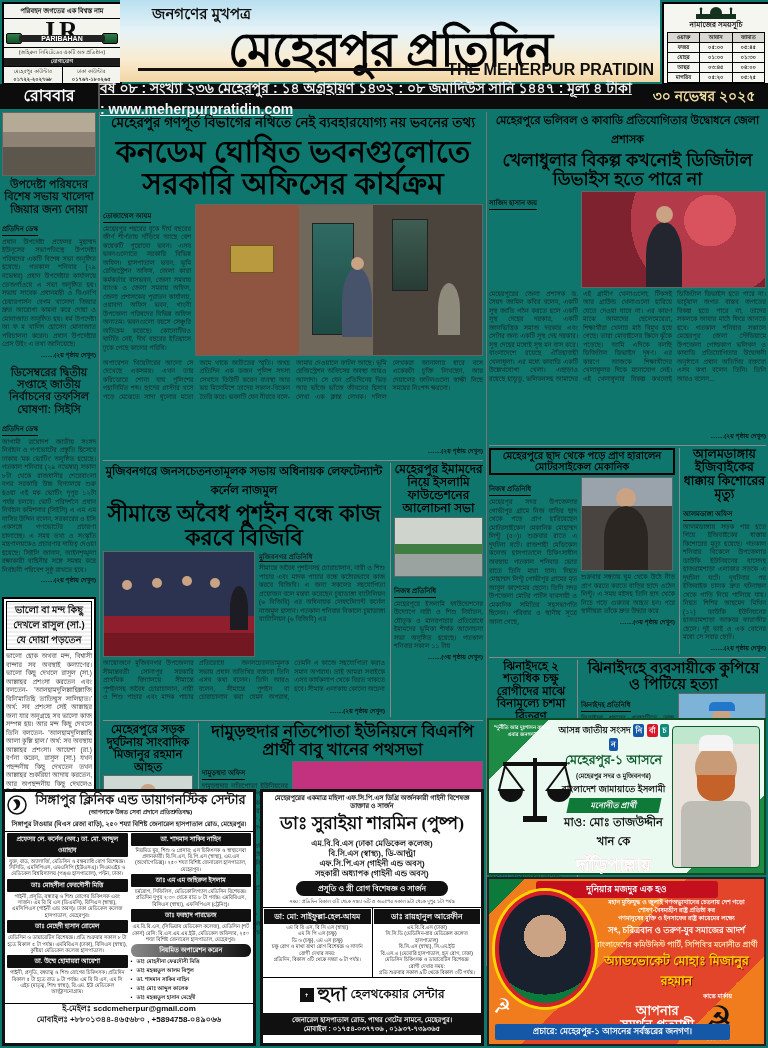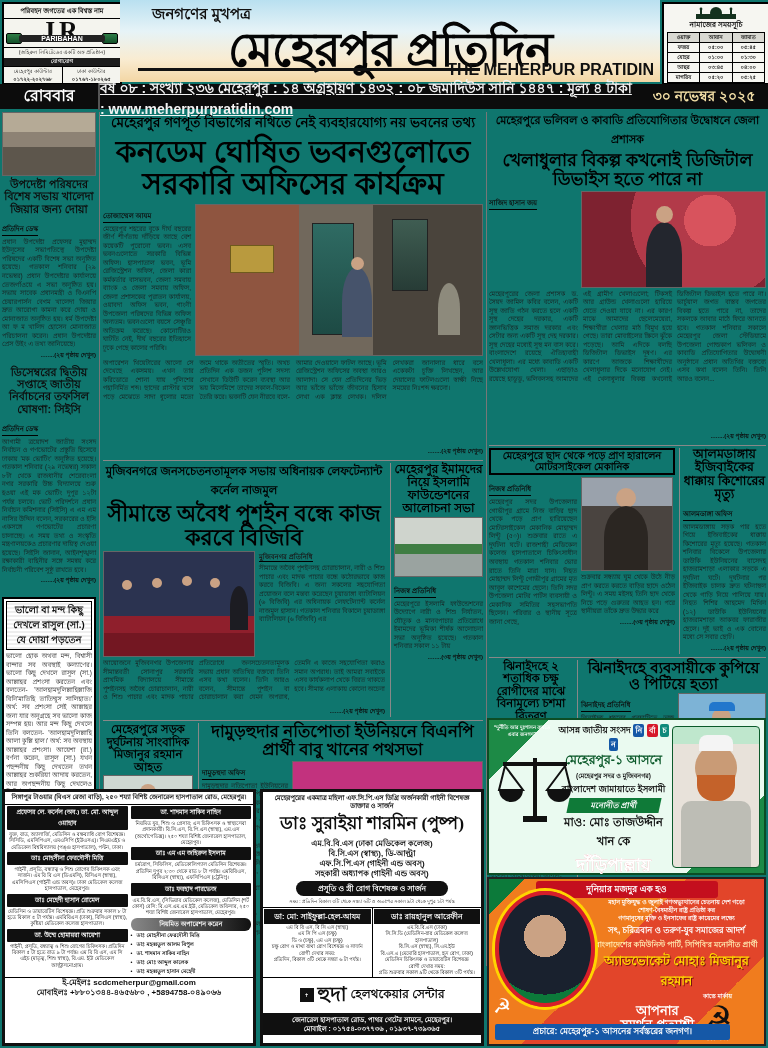--- a/index.html
+++ b/index.html
@@ -450,20 +450,30 @@
           <div class="cpb-small" style="font-weight:900;">ভোট দিন</div>
         </div>
       </div>
     </div>
     <div class="cpb-photo"></div>
     <div style="position:absolute;left:4px;bottom:26px;font-size:20px;color:#fff;">☭</div>
     <div class="cpb-foot">প্রচারে: মেহেরপুর-১ আসনের সর্বস্তরের জনগণ।</div>
   </div>
 
   <div class="abs clinic">
+    <div style="display:flex;align-items:center;gap:3px;padding:1px 2px;">
+      <svg width="20" height="20" viewBox="0 0 20 20">
+        <circle cx="10" cy="10" r="9" fill="none" stroke="#111" stroke-width="1.5"></circle>
+        <path d="M6 5 C11 3 14 6 13 10 C12 14 8 16 6 15 C9 13 10 11 9 9 C8 7 7 6 6 5 Z" fill="#111"></path>
+      </svg>
+      <div style="flex:1;">
+        <div class="clinic-name">সিঙ্গাপুর ক্লিনিক এন্ড ডায়াগনস্টিক সেন্টার</div>
+        <div class="clinic-tag">(আপনাকে উন্নত সেবা প্রদানে প্রতিশ্রুতিবদ্ধ)</div>
+      </div>
+    </div>
     <div class="clinic-addr">সিঙ্গাপুর টাওয়ার (বিএস রেজা বাড়ি), ২৫০ শয্যা বিশিষ্ট জেনারেল হাসপাতাল রোড, মেহেরপুর।</div>
     <div class="doc-cols">
       <div>
         <div class="doc-name">প্রফেসর লে. কর্নেল (অব.) ডা. মো. আব্দুল ওয়াহাব</div>
         <div class="doc-spec">যুক্ত, বাত, অ্যালার্জি, মেডিসিন ও বক্ষব্যাধি রোগ বিশেষজ্ঞ। সিসিডি, এমসিপিএস, এমএসিপি (ইউএসএ)। সিএমএইচ ও মেডিকেল বিশ্ববিদ্যালয় (পঙ্গু হাসপাতাল), পল্টন, ঢাকা।</div>
         <div class="doc-name">ডাঃ মোহসীনা ফেরদৌসী মিত্তি</div>
         <div class="doc-spec">গাইনী, প্রসূতি, বন্ধ্যাত্ব ও শিশু রোগের চিকিৎসক এবং সার্জন। এম বি বি এস (ডিএমসি), বিসিএস (স্বাস্থ্য), এমসিপিএস (গাইনী এন্ড অবস)। ঢাকা মেডিকেল কলেজ হাসপাতাল, মেহেরপুর।</div>
         <div class="doc-name">ডাঃ মেহেদী হাসান রোমেল</div>
         <div class="doc-spec">মেডিসিন ও ডায়াবেটিস বিশেষজ্ঞ। প্রতি শুক্রবার সকাল ৮ টা হতে বিকাল ৫ টা পর্যন্ত। এমবিবিএস (ঢাকা), বিসিএস (স্বাস্থ্য), কুষ্টিয়া মেডিকেল কলেজ হাসপাতাল।</div>
         <div class="doc-name">ডা. উম্মে হোমায়রা আয়েশা</div>

